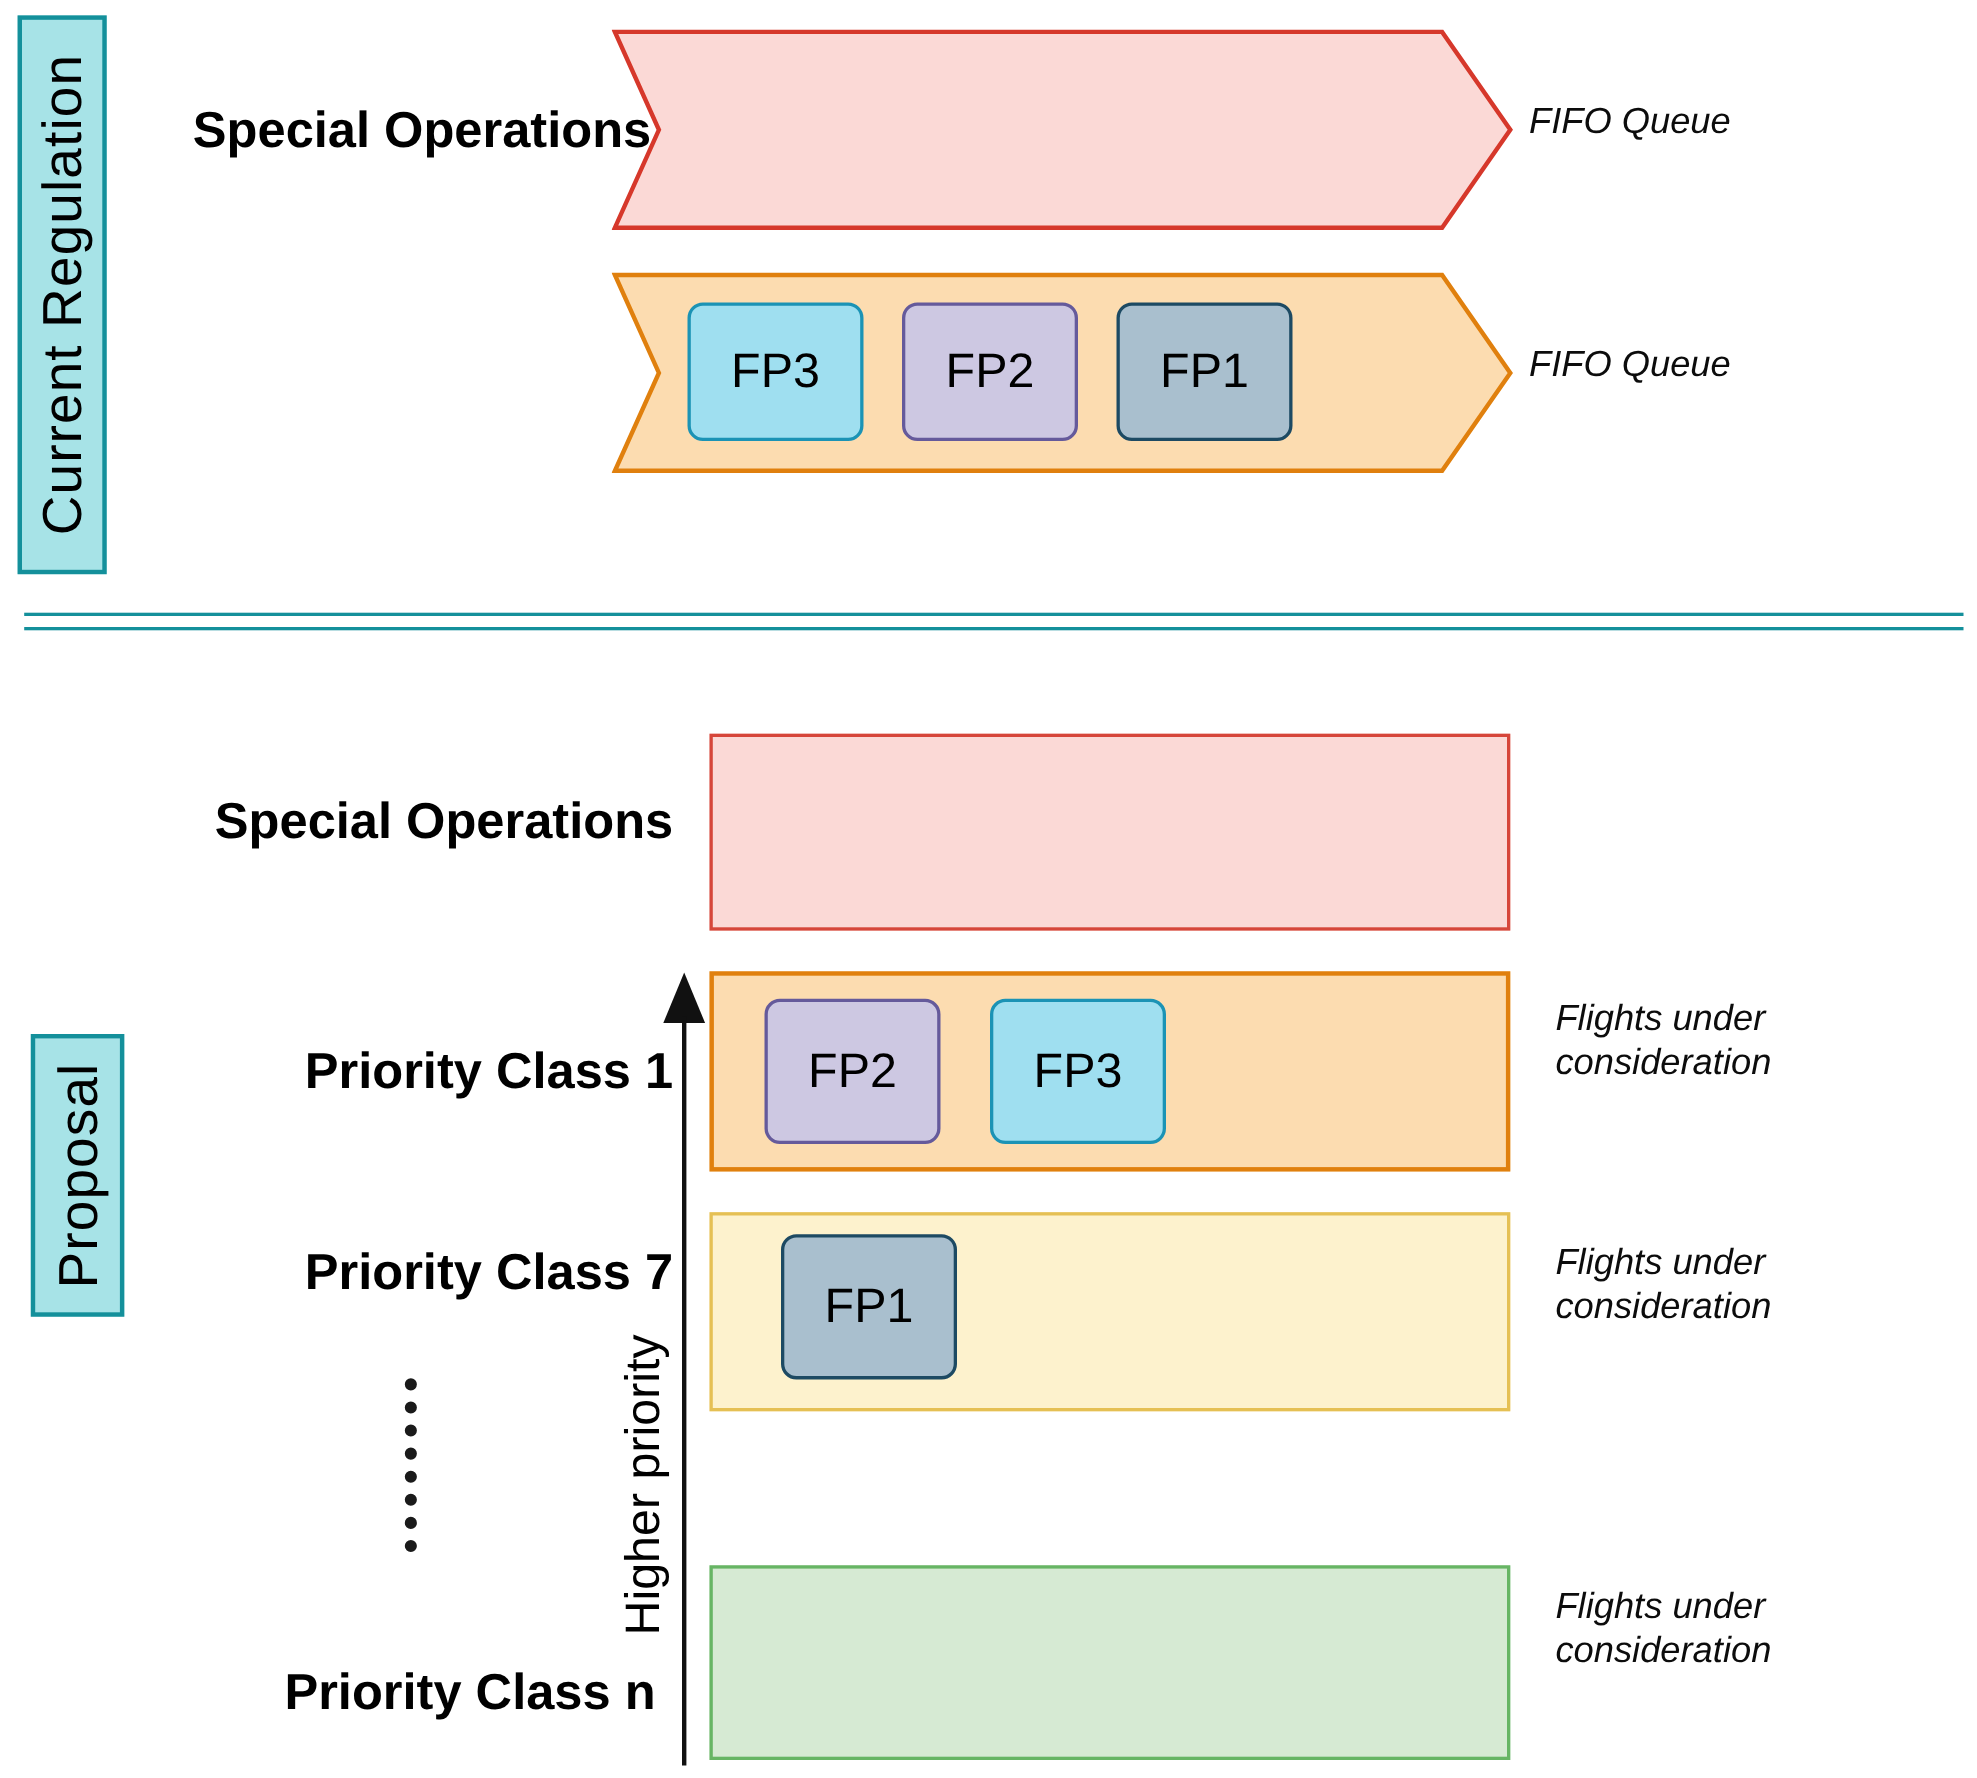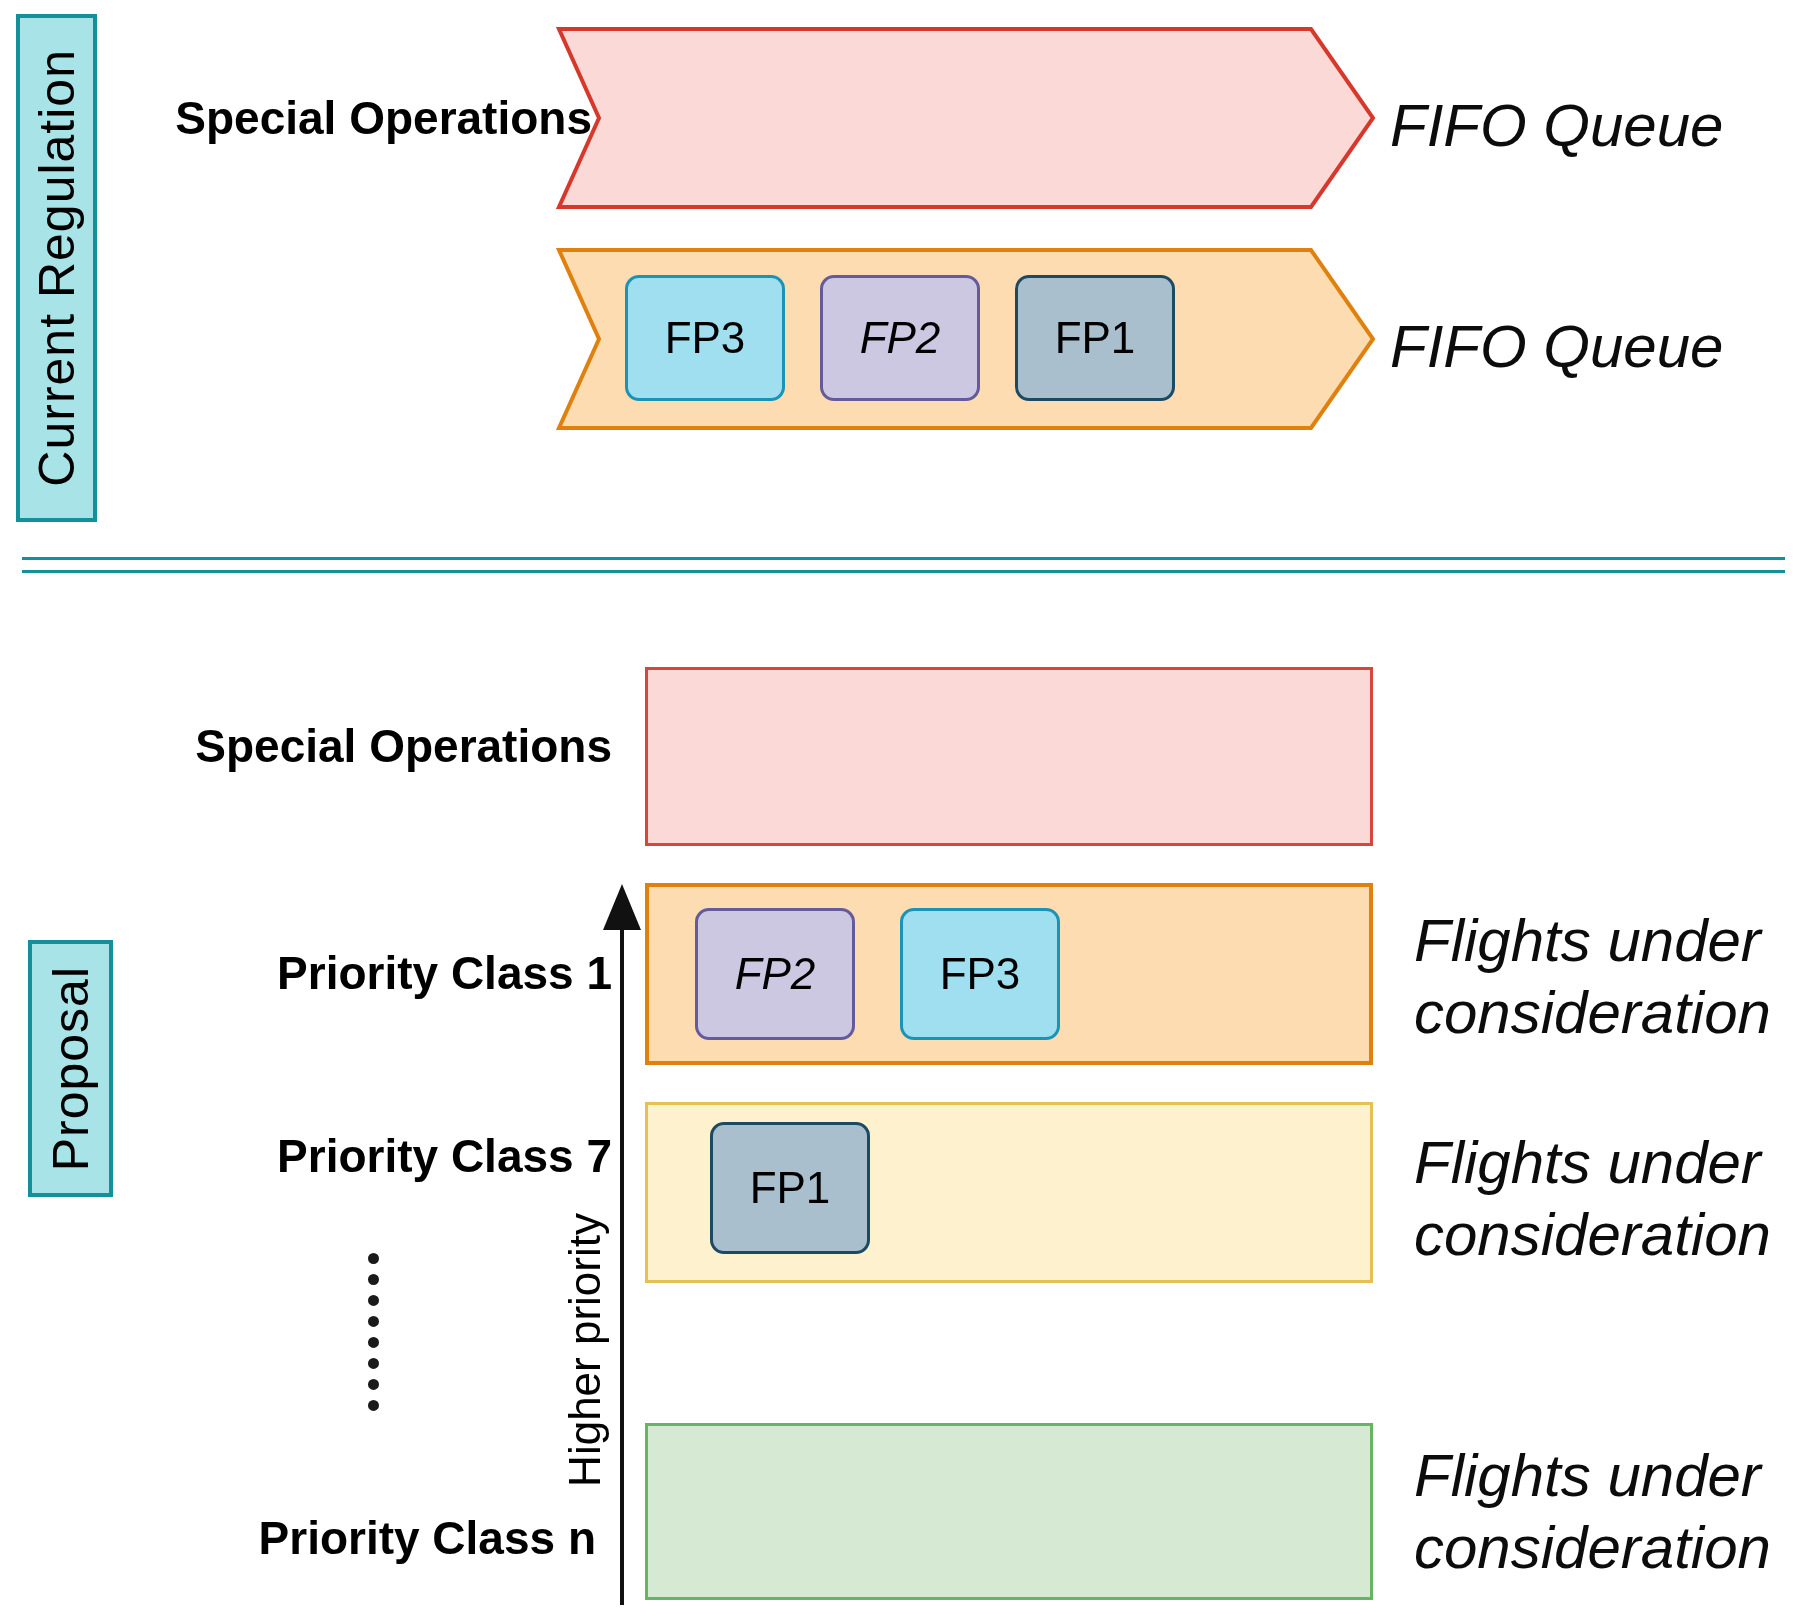--- a/index.html
+++ b/index.html
@@ -16,35 +16,35 @@
   .vtext{
     writing-mode:vertical-rl;transform:rotate(180deg);
     font-size:50px;color:#000;white-space:nowrap;letter-spacing:1px;
   }
   
   .row-label{
     font-weight:700;font-size:46px;color:#000;text-align:right;line-height:1.15;
   }
   
   .ital{
-    font-style:italic;font-size:60px;color:#0c0c0c;line-height:1.2;white-space:nowrap;
+    font-style:italic;font-size:33px;color:#0c0c0c;line-height:1.2;white-space:nowrap;
   }
   .note{white-space:normal;width:350px;margin-left:24px;}
   
   .banner{display:block;}
   .banner.red polygon{fill:#fbd9d6;stroke:#d6382b;stroke-width:4;}
   .banner.orange polygon{fill:#fcdcb0;stroke:#e0800e;stroke-width:4;}
   
   .chip{
     width:160px;height:126px;border-radius:14px;box-sizing:border-box;
     display:flex;align-items:center;justify-content:center;
     font-size:44px;color:#000;
   }
   .chip.cyan{background:#9fdff0;border:3px solid #1b93b5;}
-  .chip.lavender{background:#cdc8e2;border:3px solid #655a9b;font-style:italic;}
+  .chip.lavender{background:#cdc8e2;border:3px solid #655a9b;}
   .chip.gray{background:#a9bfce;border:3px solid #1d4a63;margin-left:15px;}
   
   .divider-line{height:3px;background:#14909b;}
   
   .class-rect{box-sizing:border-box;width:728px;}
   .class-rect.pink{background:#fbd9d6;border:3px solid #d6463a;}
   .class-rect.orange{background:#fcdcb0;border:4px solid #e0800e;}
   .class-rect.yellow{background:#fdf2cd;border:3px solid #e5c054;}
   .class-rect.green{background:#d6ead3;border:3px solid #67b564;}
   

